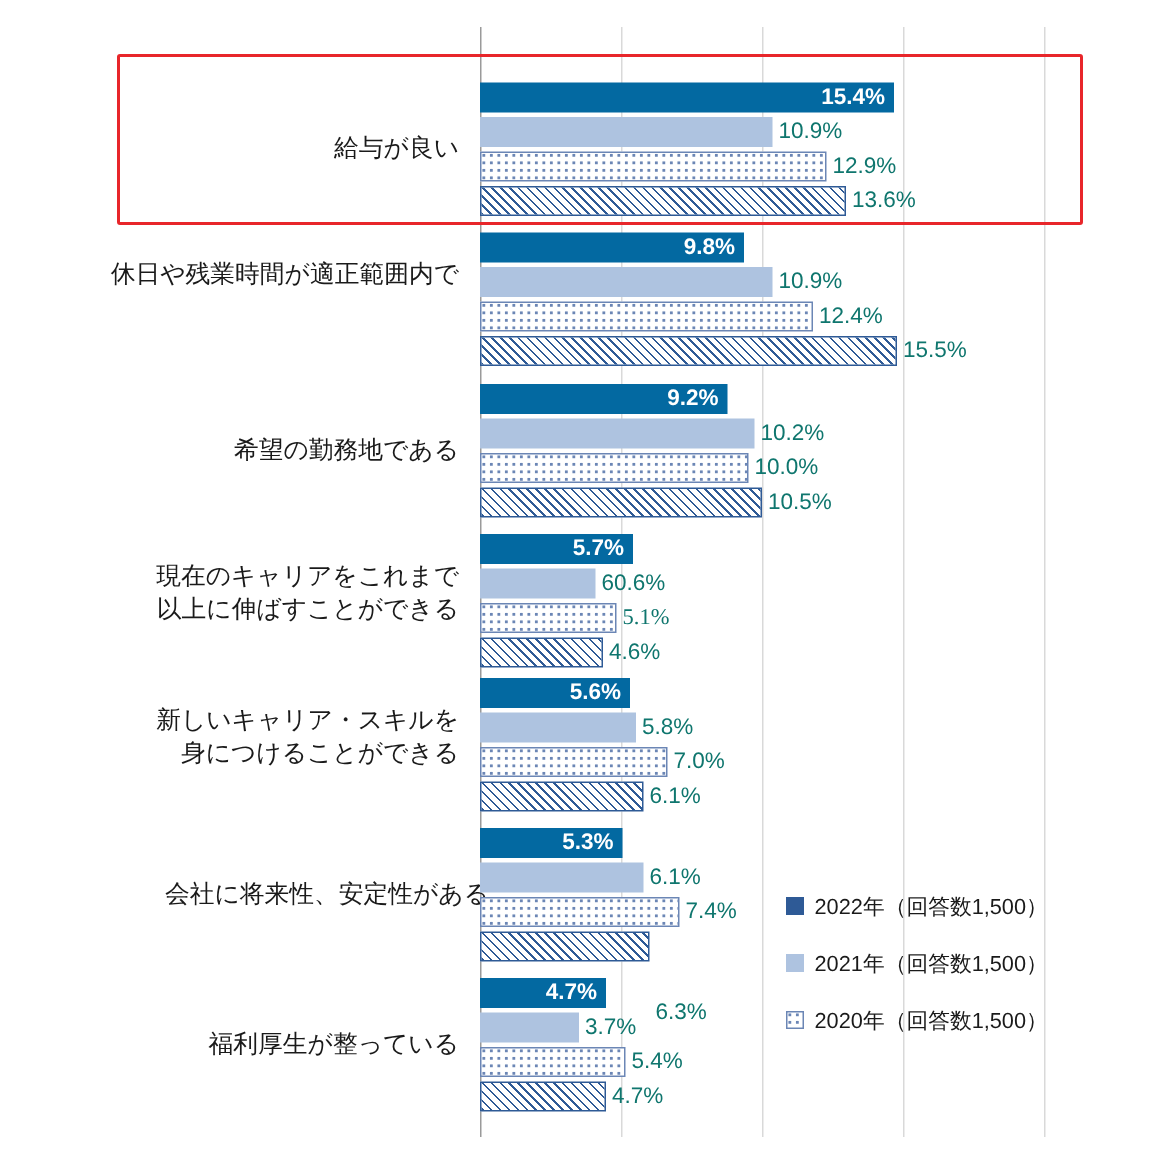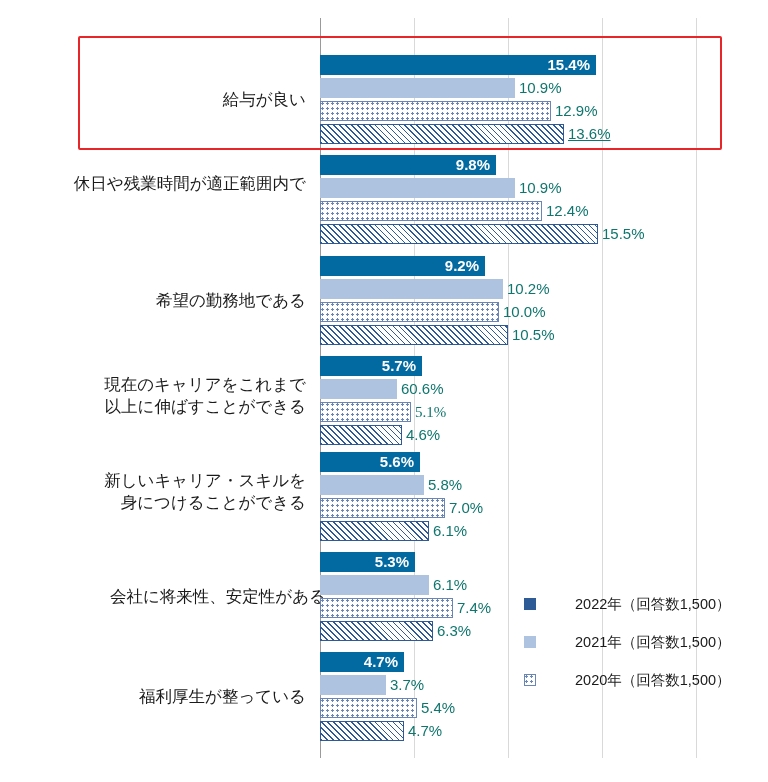--- a/index.html
+++ b/index.html
@@ -154,21 +154,21 @@
   .sw-2019 {
     background-color: #ffffff;
     border: 1px solid #2e5a96;
     box-sizing: border-box;
     background-image: repeating-linear-gradient(
       45deg,
       #2e5a96 0px, #2e5a96 1.2px,
       #ffffff 1.2px, #ffffff 4.2px
     );
   }
-  .legend-label { white-space: nowrap; margin-left: 32px; }
+  .legend-label { white-space: nowrap; }
 </style>
 </head>
 <body>
 
 <div id="chart-root">
 
   <div class="plot-area">
     <div class="axis-line"></div>
     <div class="gridline" style="left:94px;"></div>
     <div class="gridline" style="left:188px;"></div>
@@ -187,21 +187,21 @@
       <div class="bar-row">
         <div class="bar bar-2021" style="width:195px;"></div>
         <span class="bar-value outside" style="left:199px;">10.9%</span>
       </div>
       <div class="bar-row">
         <div class="bar bar-2020" style="width:231px;"></div>
         <span class="bar-value outside" style="left:235px;">12.9%</span>
       </div>
       <div class="bar-row">
         <div class="bar bar-2019" style="width:244px;"></div>
-        <span class="bar-value outside" style="left:248px;text-decoration:underline;">13.6%</span>
+        <span class="bar-value outside" style="left:248px;">13.6%</span>
       </div>
     </div>
   </div>
 
   <div class="cat-block" style="top:155px;">
     <div class="cat-label" style="top:17px;">
       <span>休日や残業時間が適正範囲内で</span><br>
     </div>
     <div class="bars">
       <div class="bar-row">
@@ -310,21 +310,21 @@
       <div class="bar-row">
         <div class="bar bar-2021" style="width:109px;"></div>
         <span class="bar-value outside" style="left:113px;">6.1%</span>
       </div>
       <div class="bar-row">
         <div class="bar bar-2020" style="width:133px;"></div>
         <span class="bar-value outside" style="left:137px;">7.4%</span>
       </div>
       <div class="bar-row">
         <div class="bar bar-2019" style="width:113px;"></div>
-        <span class="bar-value outside" style="left:117px;">6.3%</span>
+        <span class="bar-value outside" style="left:117px;margin-top:44px;">6.3%</span>
       </div>
     </div>
   </div>
 
   <div class="cat-block" style="top:652px;">
     <div class="cat-label" style="top:33px;">福利厚生が整っている</div>
     <div class="bars">
       <div class="bar-row">
         <div class="bar bar-2022" style="width:84px;">
           <span class="bar-value inside">4.7%</span>

